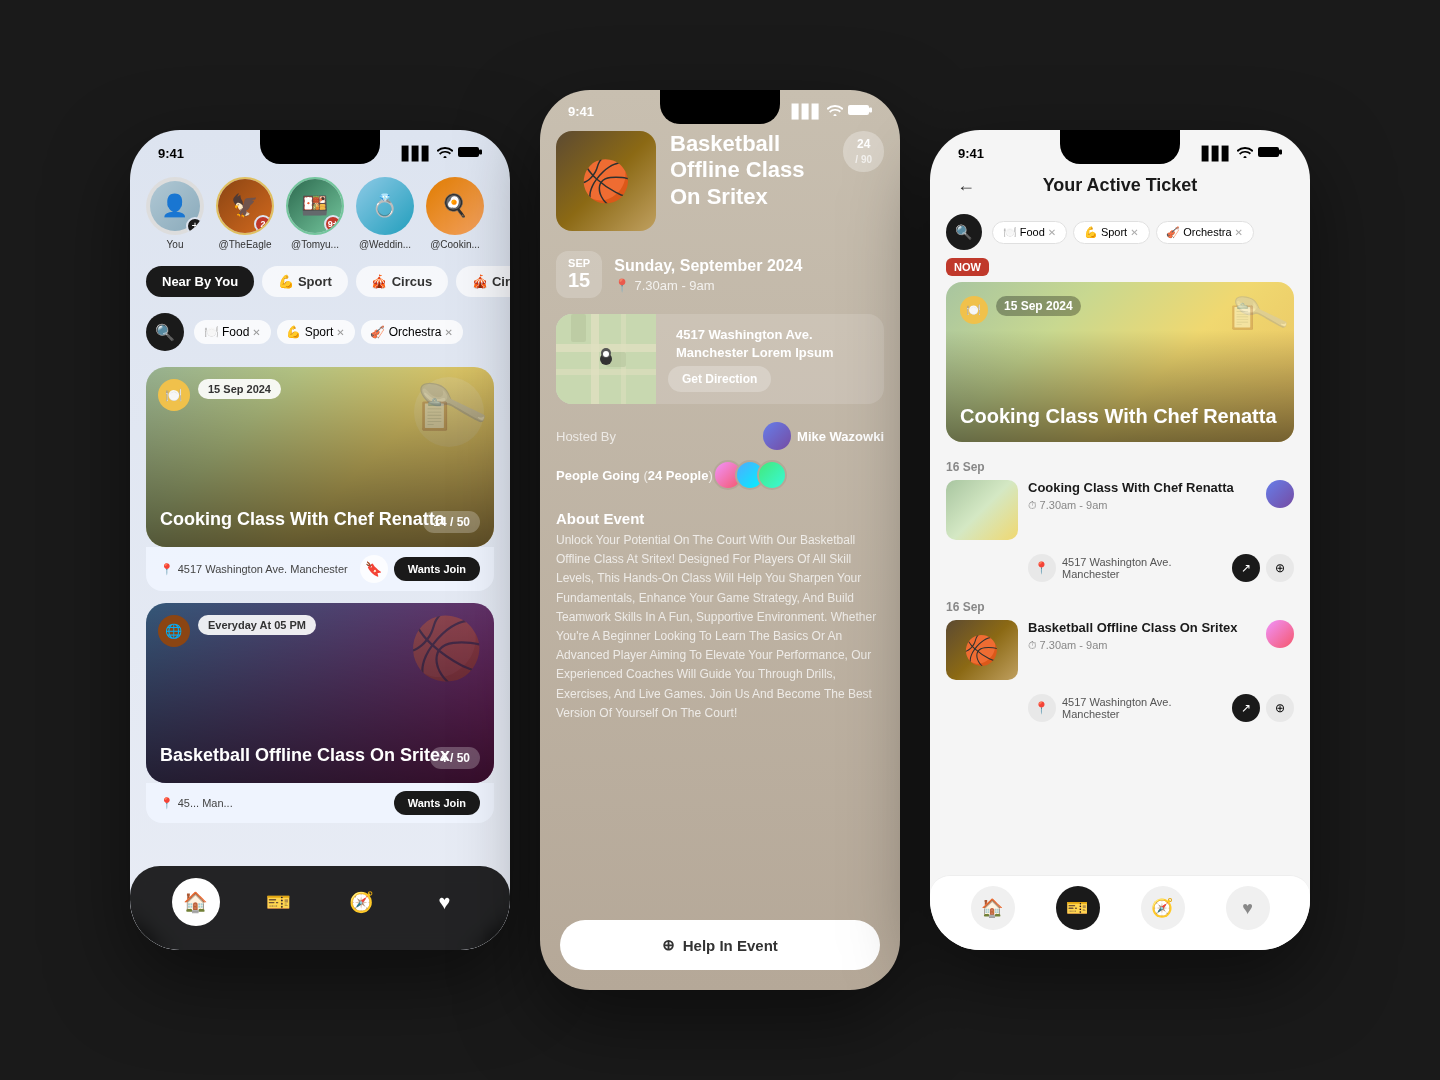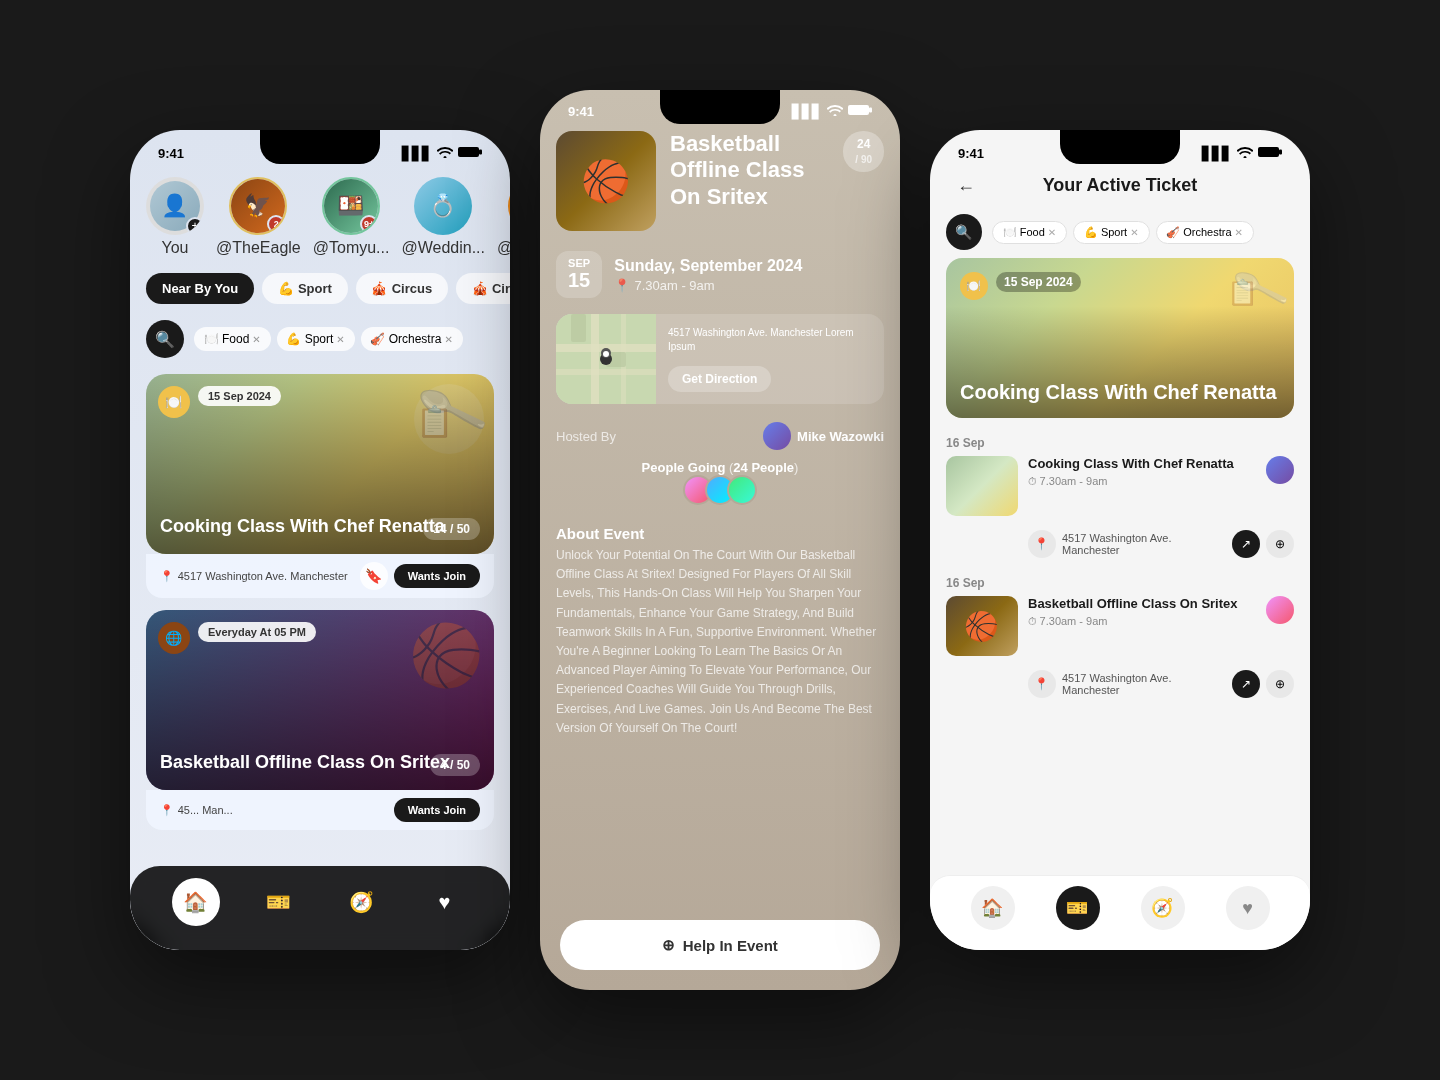--- a/index.html
+++ b/index.html
@@ -87,21 +87,21 @@
     .story-avatar {
       width: 58px;
       height: 58px;
       border-radius: 50%;
       overflow: hidden;
       position: relative;
       background: #ccc;
     }
 
     .story-label {
-      font-size: 16px;
+      font-size: 10px;
       color: #333;
       text-align: center;
     }
 
     .story-badge {
       position: absolute;
       bottom: 0;
       right: 0;
       background: #c0392b;
       color: #fff;
@@ -461,23 +461,24 @@
     .map-info {
       padding: 12px;
       flex: 1;
       display: flex;
       flex-direction: column;
       justify-content: space-between;
     }
 
     .map-address {
       color: #fff;
-      font-size: 10px;
-      font-weight: 400;
+      font-size: 13px;
+      font-weight: 700;
       line-height: 1.4;
+      margin-left: 8px;
     }
 
     .get-direction-btn {
       background: rgba(255,255,255,0.25);
       border-radius: 20px;
       padding: 6px 14px;
       color: #fff;
       font-size: 12px;
       font-weight: 600;
       display: inline-flex;
@@ -493,24 +494,22 @@
       padding: 10px 16px;
     }
 
     .hosted-label { color: rgba(255,255,255,0.7); font-size: 13px; }
     .hosted-user { display: flex; align-items: center; gap: 6px; color: #fff; font-size: 13px; font-weight: 600; }
     .hosted-avatar { width: 28px; height: 28px; border-radius: 50%; background: #888; overflow: hidden; }
     .hosted-avatar-img { width: 100%; height: 100%; background: linear-gradient(135deg, #667eea, #764ba2); }
 
     .people-going-row {
       display: flex;
-      justify-content: space-between;
       align-items: center;
       padding: 0 16px 10px;
-      flex-direction: column;
     }
 
     .people-label { color: rgba(255,255,255,0.7); font-size: 13px; }
     .people-label span { color: #fff; font-weight: 600; }
 
     .avatar-stack {
       display: flex;
     }
 
     .avatar-stack-item {
@@ -1197,20 +1196,23 @@
         <div class="p3-tag">
           <span>🎻</span>
             <span>Orchestra</span>
             <span style="color:#aaa;font-size:10px;">✕</span>
         </div>
       </div>
     </div>
 
     <div class="ticket-events">
 
+      <div style="display:flex;align-items:center;gap:8px;margin-bottom:6px;">
+        <div class="now-badge">NOW</div>
+      </div>
 
       <div class="featured-event-card">
         <div class="cooking-bg feat-bg" style="position:absolute;top:0;left:0;width:100%;height:100%;">
           <div style="position:absolute;top:8px;right:8px;font-size:40px;opacity:0.4;transform:rotate(-20deg);">🥄</div>
           <div style="position:absolute;top:20px;right:35px;font-size:25px;opacity:0.35;">📋</div>
         </div>
         <div class="feat-overlay"></div>
         <div class="feat-date-badge">🍽️</div>
         <div class="feat-date-text">15 Sep 2024</div>
         <div class="feat-content">

